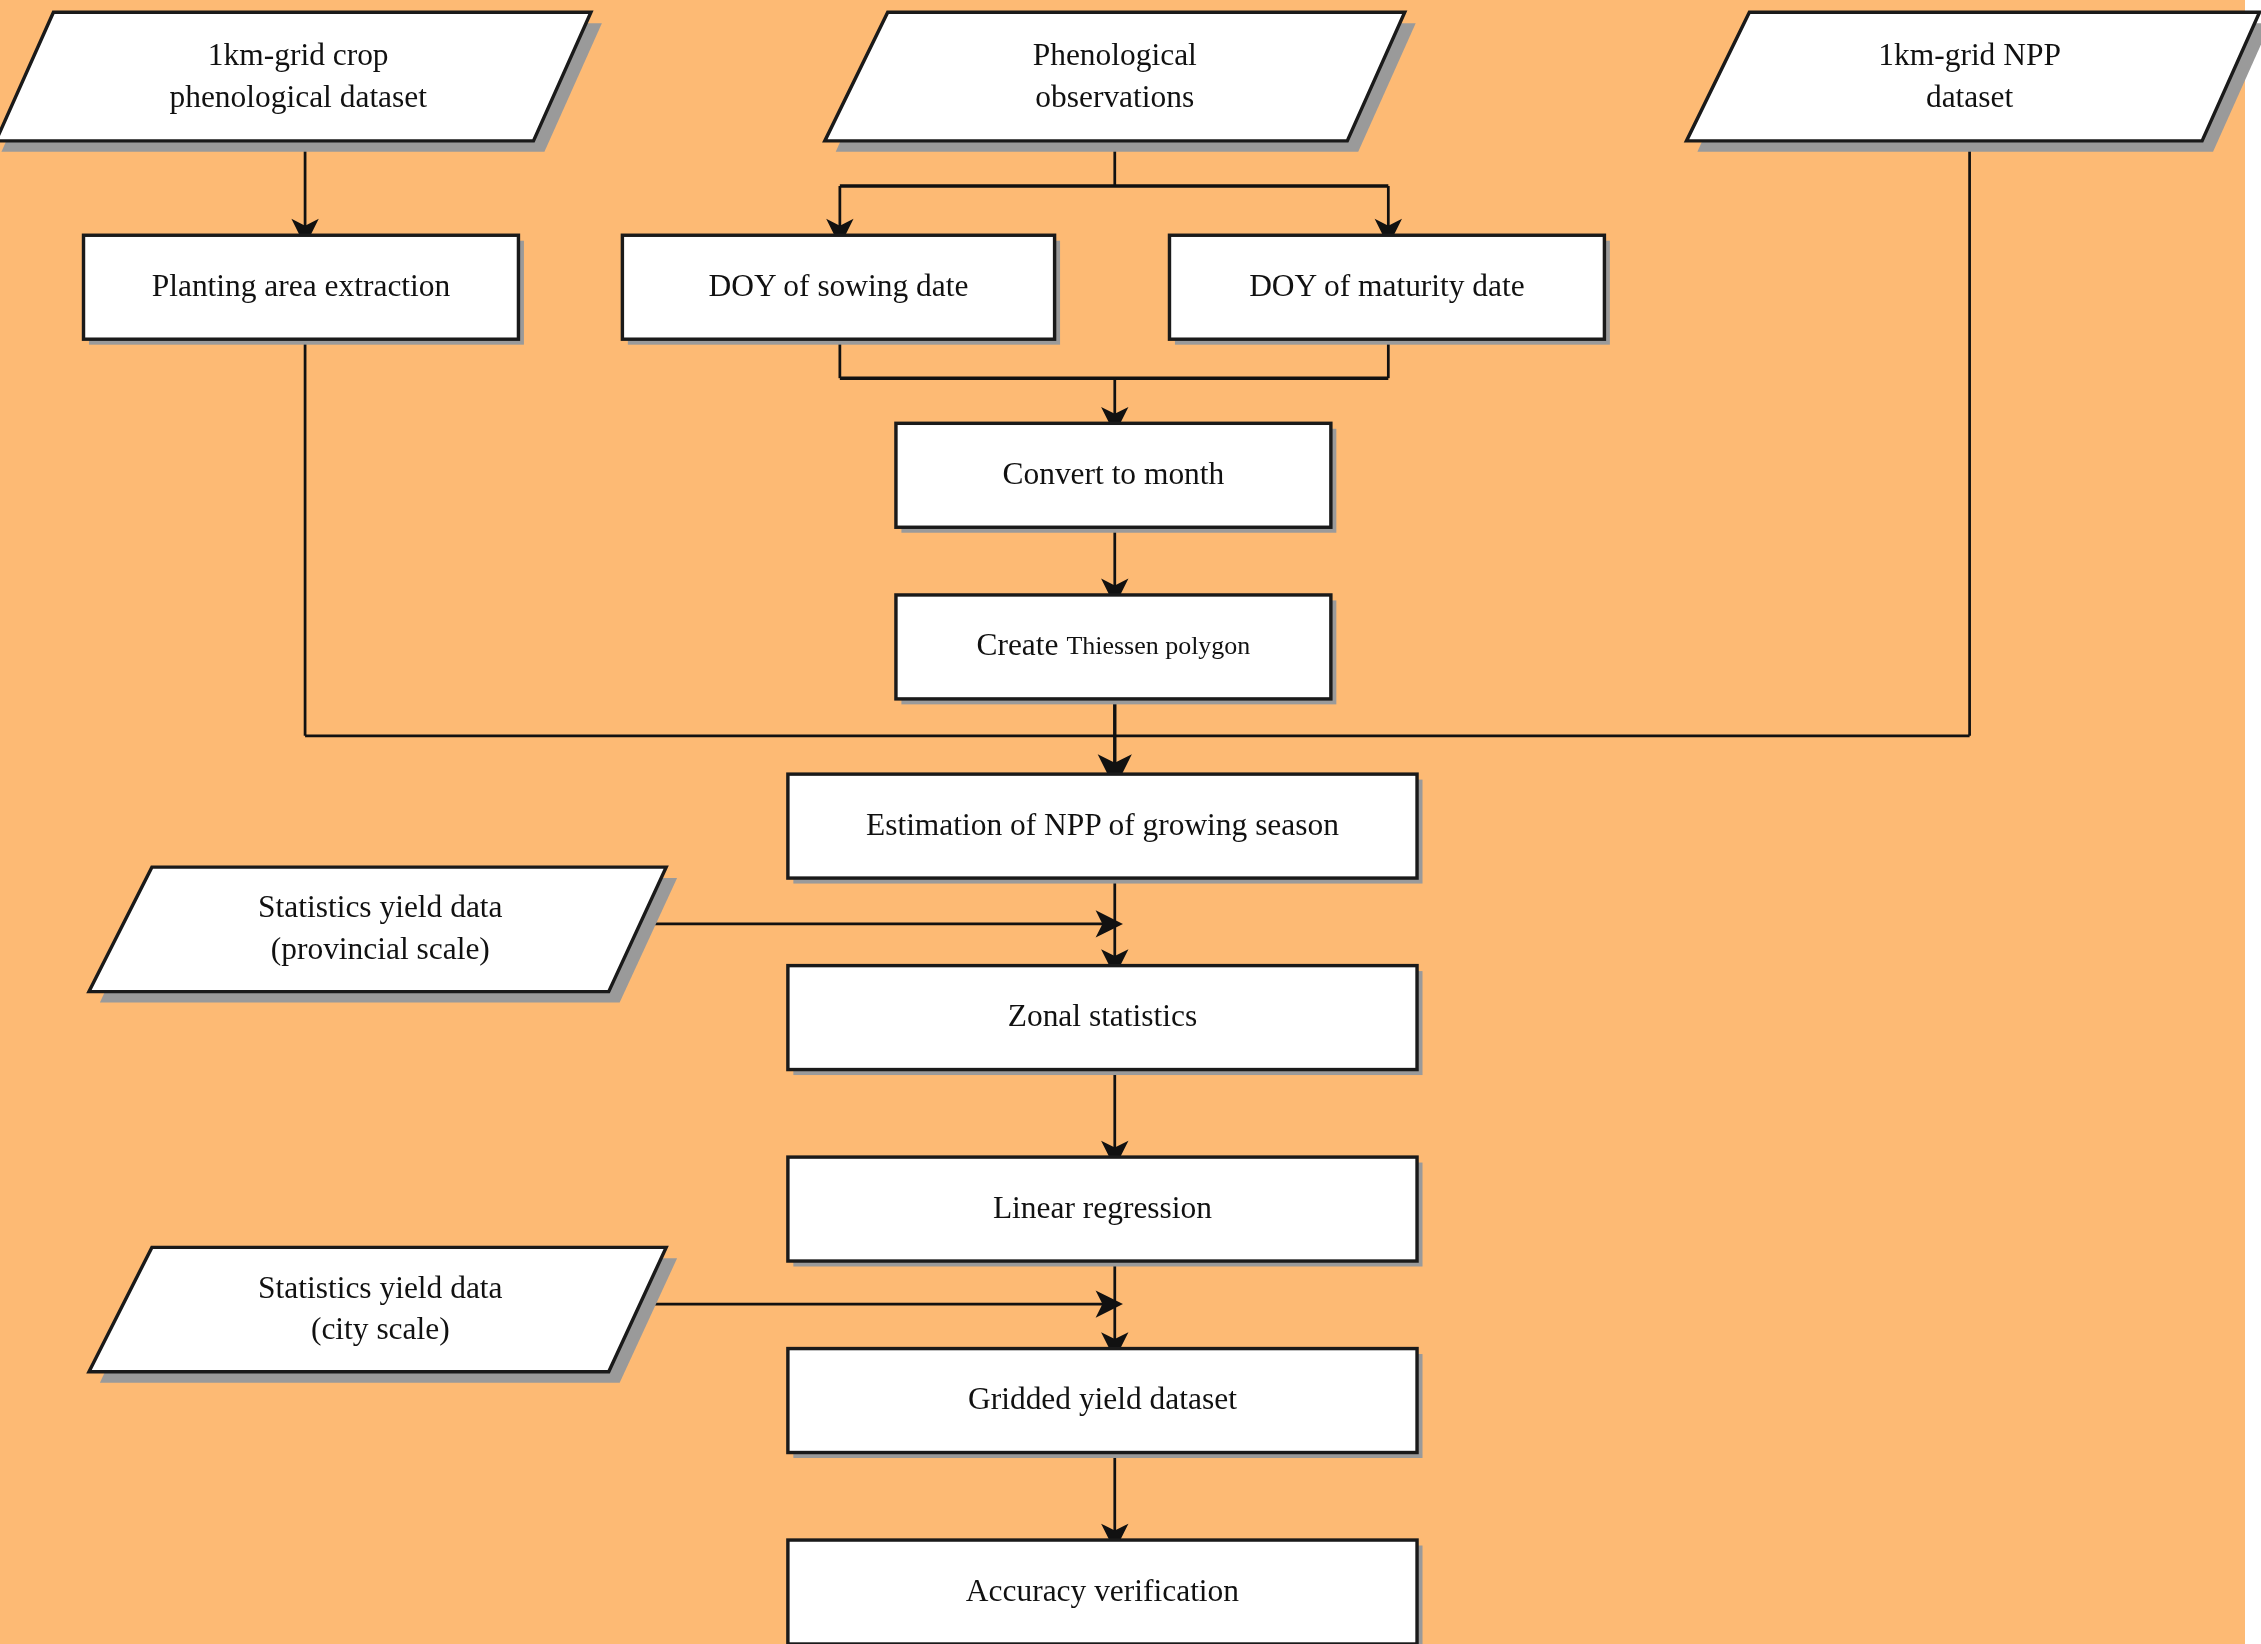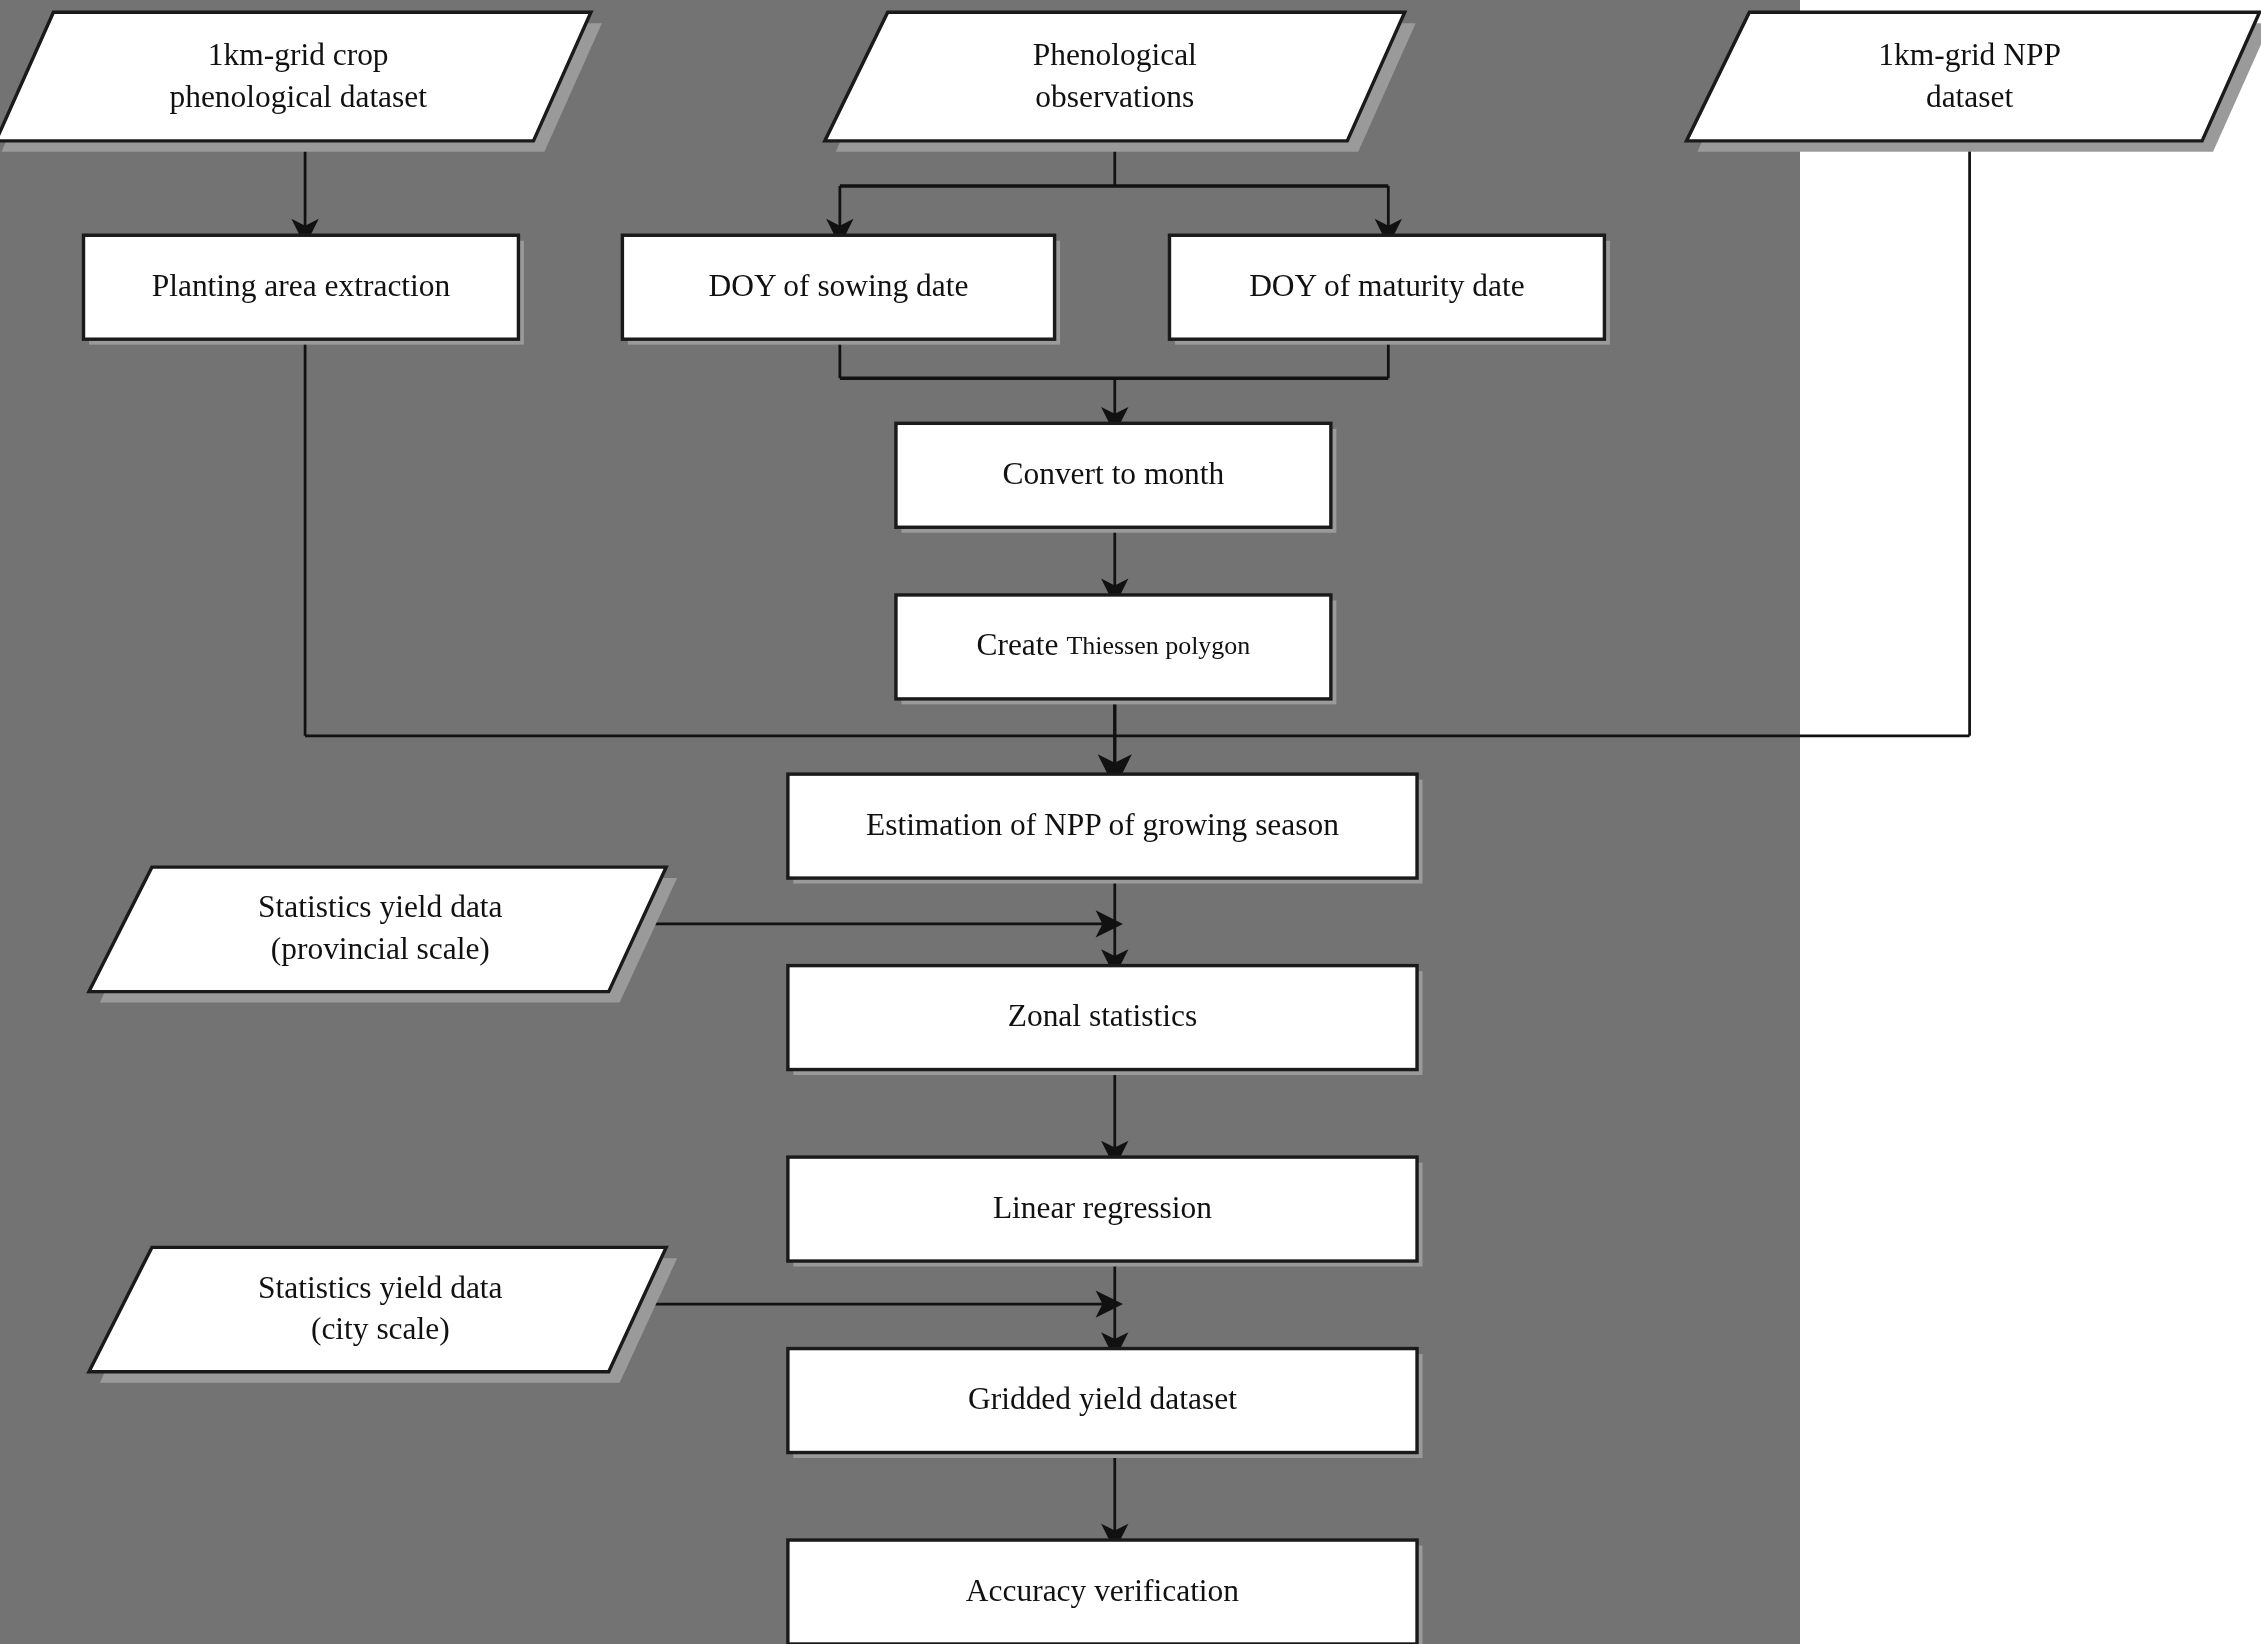--- a/index.html
+++ b/index.html
@@ -2,23 +2,23 @@
 <html style="font-size:11px"><head>
 <meta charset="utf-8">
 <style>
   html, body {
     margin: 0;
     padding: 0;
     background: #ffffff;
   }
   #canvas {
     position: relative;
-    width: 1800px;
+    width: 2245px;
     height: 1644px;
-    background: #737373;
+    background: #fdba74;
     font-family: "Liberation Serif", "DejaVu Serif", serif;
   }
   svg.flow {
     position: absolute;
     inset: 0;
     width: 2261px;
     height: 1644px;
   }
   .node-text {
     fill: #111111;

